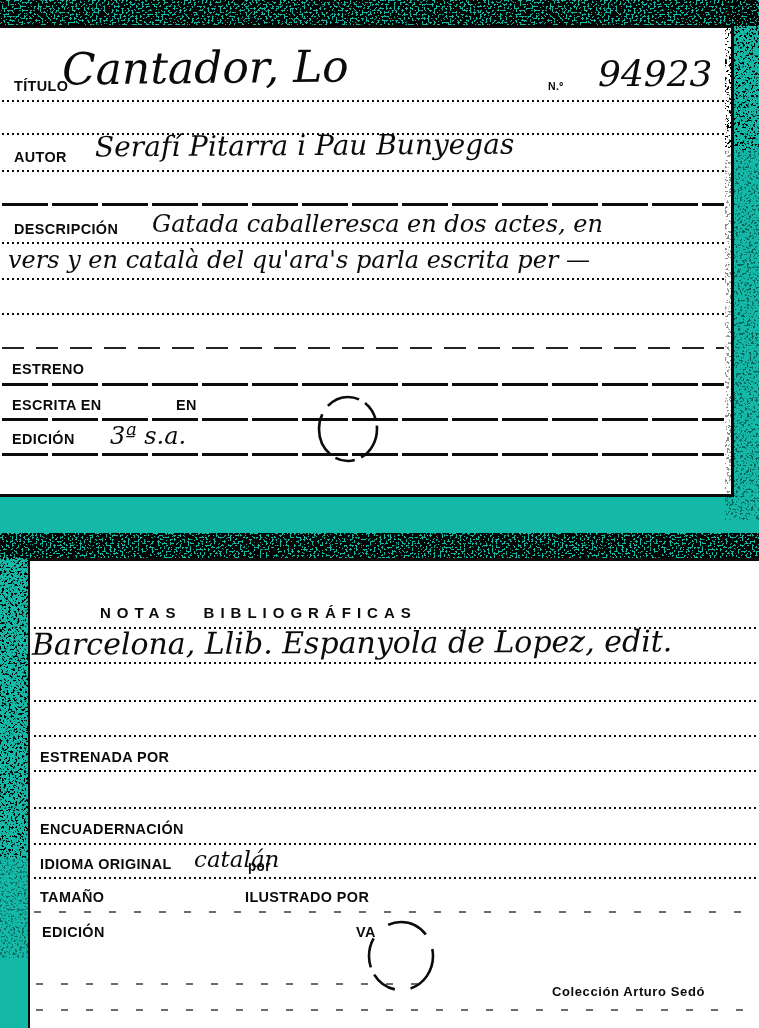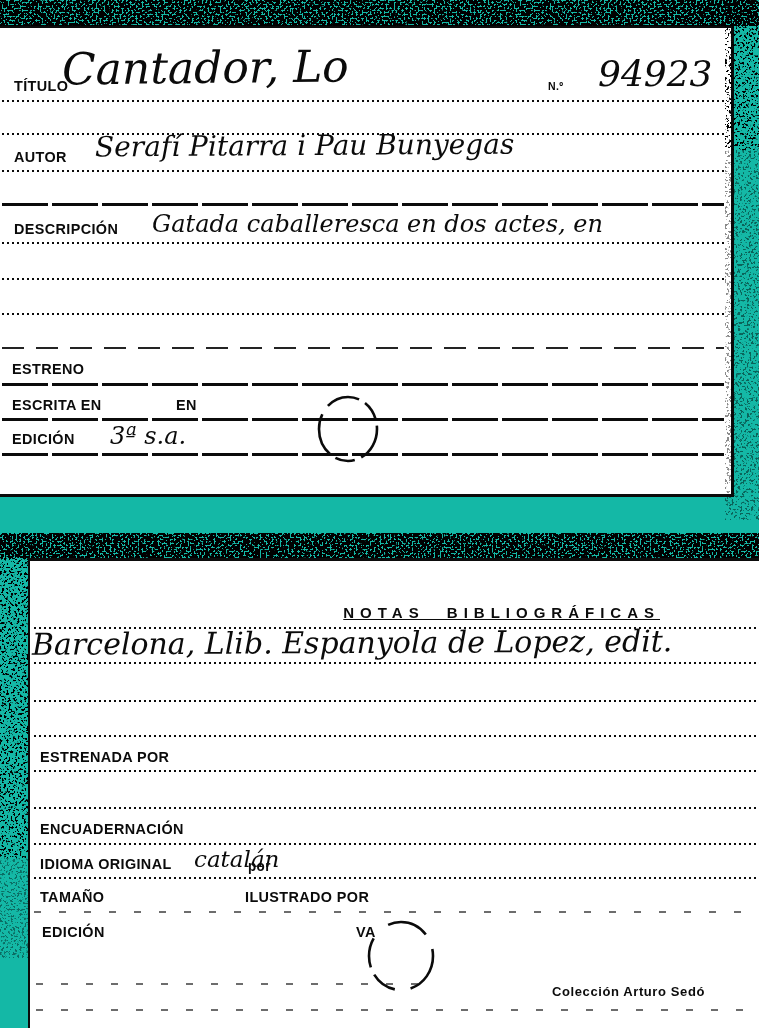--- a/index.html
+++ b/index.html
@@ -16,22 +16,22 @@
   .line{position:absolute;height:2px;
         background:repeating-linear-gradient(90deg,#0b0b0b 0 2px,transparent 2px 5px);}
   .line.heavy{height:3px;
         background:repeating-linear-gradient(90deg,#0b0b0b 0 46px,transparent 46px 50px);}
   .line.dash{height:2px;opacity:.9;
         background:repeating-linear-gradient(90deg,#0b0b0b 0 22px,transparent 22px 34px);}
   .line.faint{height:2px;opacity:.6;
         background:repeating-linear-gradient(90deg,#0b0b0b 0 7px,transparent 7px 25px);}
   .stamp{position:absolute;}
   .noise{position:absolute;}
-  #header-notes{position:absolute;left:100px;top:604px;width:560px;text-align:right;
-        font-weight:bold;font-size:15px;letter-spacing:6px;word-spacing:12px;white-space:nowrap;text-decoration:underline;}
+  #header-notes{position:absolute;left:100px;top:604px;width:560px;text-align:left;
+        font-weight:bold;font-size:15px;letter-spacing:6px;word-spacing:12px;white-space:nowrap;}
   #credit{position:absolute;left:552px;top:984px;font-weight:bold;font-size:13px;letter-spacing:.6px;}
 </style>
 </head>
 <body>
 
 <div id="stage">
 
   <div id="card-top" class="card"></div>
 
   <div class="line" style="left:2px;top:100px;width:722px;"></div>
@@ -52,20 +52,21 @@
   <div class="lbl" style="left:12px;top:360px;">ESTRENO</div>
   <div class="lbl" style="left:12px;top:396px;">ESCRITA EN</div>
   <div class="lbl" style="left:176px;top:396px;">EN</div>
   <div class="lbl" style="left:12px;top:430px;">EDICIÓN</div>
   <div class="lbl" style="left:548px;top:80px;font-size:11px;">N.º</div>
 
   <div class="hand" style="left:62px;top:46px;font-size:44px;transform:rotate(-.6deg);">Cantador, Lo</div>
   <div class="hand" style="left:598px;top:56px;font-size:36px;">94923</div>
   <div class="hand" style="left:95px;top:132px;font-size:28px;transform:rotate(-.4deg);">Serafí Pitarra i Pau Bunyegas</div>
   <div class="hand" style="left:152px;top:212px;font-size:24px;">Gatada caballeresca en dos actes, en</div>
+  <div class="hand" style="left:8px;top:248px;font-size:24px;">vers y en català del qu'ara's parla escrita per —</div>
   <div class="hand" style="left:110px;top:424px;font-size:24px;">3ª s.a.</div>
 
   <svg class="stamp" style="left:312px;top:393px;" width="72" height="72">
     <ellipse cx="36" cy="36" rx="29" ry="32" fill="none" stroke="#0b0b0b" stroke-width="2.6" stroke-dasharray="34 7 20 6 44 10"></ellipse>
   </svg>
 
   <div id="card-bottom" class="card"></div>
 
   <div class="line" style="left:34px;top:627px;width:725px;"></div>
   <div class="line" style="left:34px;top:662px;width:725px;"></div>

